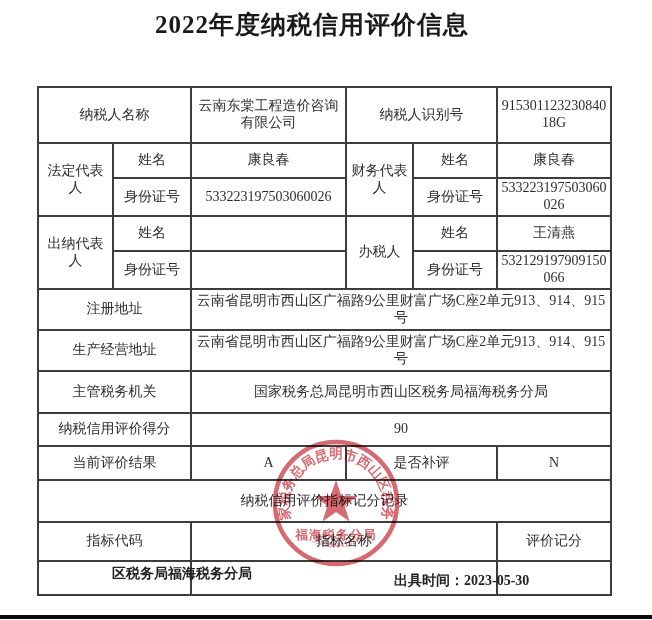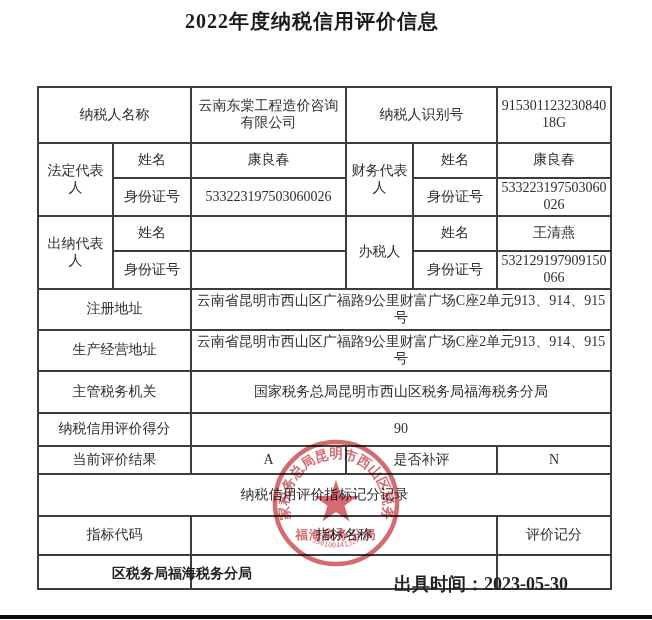--- a/index.html
+++ b/index.html
@@ -1,32 +1,32 @@
 <!DOCTYPE html>
 <html><head>
 <meta charset="utf-8">
 <style>
   html,body{margin:0;padding:0;background:#fff;}
   #page{position:relative;width:652px;height:620px;background:#ffffff;overflow:hidden;
         font-family:"Liberation Serif","DejaVu Serif",serif;color:#2e2e2e;}
   #doc-title{position:absolute;top:8px;left:0;width:624px;text-align:center;
-        font-size:20px;font-weight:bold;color:#1a1a1a;letter-spacing:1px;}
+        font-size:25px;font-weight:bold;color:#1a1a1a;letter-spacing:1px;}
   table.info{position:absolute;left:37px;top:86px;width:573px;border-collapse:collapse;
         table-layout:fixed;}
   table.info td{border:2px solid #3d3d3d;text-align:center;vertical-align:middle;
         font-size:14px;padding:1px 2px;line-height:1.18;color:#2e2e2e;overflow:hidden;}
   td.num{font-size:13px;word-break:break-all;line-height:1.15;}
   td.addr{font-size:14px;line-height:1.25;}
   tr.r1{height:56px;} tr.r2{height:35px;} tr.r3{height:38px;} tr.r4{height:35px;}
   tr.r5{height:38px;} tr.r6{height:41px;} tr.r7{height:41px;margin-top:48px;} tr.r8{height:42px;}
-  tr.r9{height:33px;} tr.r10{height:28px;padding-left:44px;} tr.r11{height:42px;padding-left:24px;} tr.r12{height:39px;}
+  tr.r9{height:33px;} tr.r10{height:34px;padding-left:44px;} tr.r11{height:42px;padding-left:24px;} tr.r12{height:39px;}
   tr.r13{height:34px;}
   #footer-left{position:absolute;left:36px;top:565px;width:292px;text-align:center;
         font-size:14px;font-weight:bold;line-height:1.3;color:#222;}
-  #footer-right{position:absolute;left:394px;top:572px;font-size:18px;font-weight:bold;color:#222;}
+  #footer-right{position:absolute;left:394px;top:572px;font-size:14px;font-weight:bold;color:#222;}
   #stamp{position:absolute;left:269px;top:436px;width:134px;height:134px;
         opacity:0.82;mix-blend-mode:multiply;pointer-events:none;}
   #bottom-line{position:absolute;left:0;top:615px;width:652px;height:4px;background:#0e0e0e;}
 </style>
 </head>
 <body>
 
 <div id="page">
 
   <div id="doc-title">2022年度纳税信用评价信息</div>

